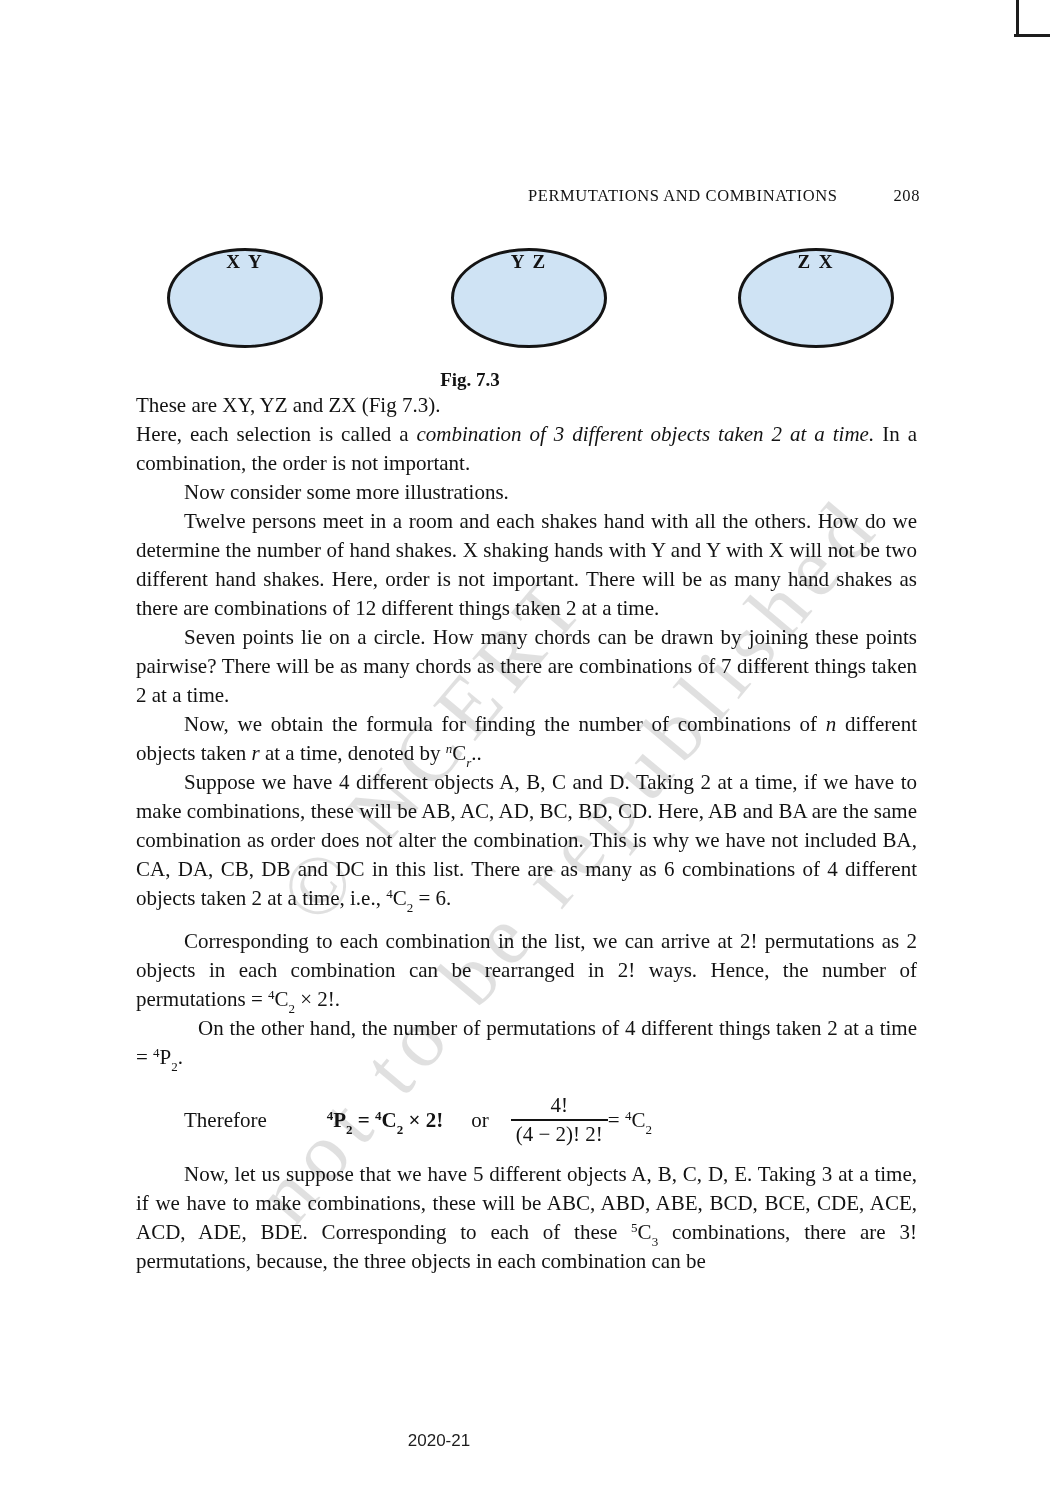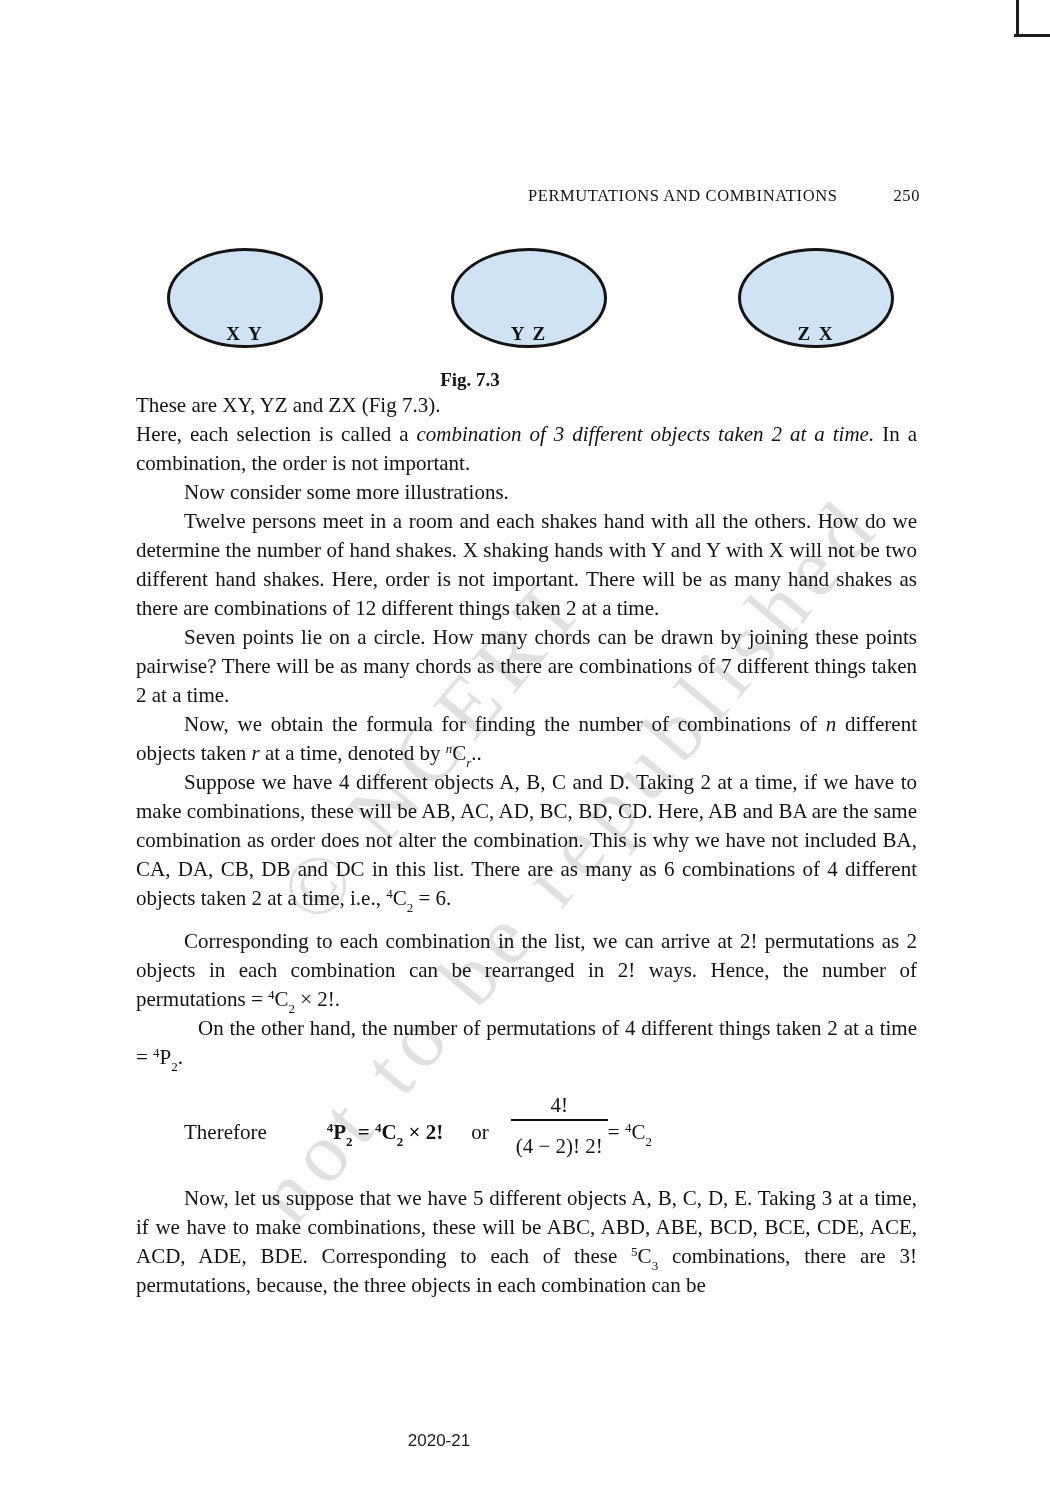--- a/index.html
+++ b/index.html
@@ -16,21 +16,21 @@
   .header{
     position:absolute;top:186px;right:130px;display:flex;gap:56px;
     font-size:16.5px;letter-spacing:0.6px;align-items:baseline;
   }
 
   
   .ellipse{
     position:absolute;top:248px;width:150px;height:94px;
     border:3px solid var(--ellipse-border,#111);border-radius:50%;
     background:var(--ellipse-fill,#cfe3f4);
-    display:flex;align-items:flex-end;justify-content:center;
+    display:flex;align-items:flex-start;justify-content:center;
     font-weight:bold;font-size:19px;letter-spacing:2px;
   }
   .e1{left:167px}.e2{left:451px}.e3{left:738px}
   .caption{
     position:absolute;top:369px;left:0;width:940px;text-align:center;
     font-weight:bold;font-size:19px;
   }
 
   
   .textcol{
@@ -53,21 +53,21 @@
     text-align:left;
   }
   .f-label{margin-left:48px;}
   .f-lhs{margin-left:60px;font-weight:bold;white-space:pre;}
   .f-or{margin-left:28px;}
   .frac{
     display:inline-flex;flex-direction:column;align-items:center;
     margin-left:22px;line-height:27px;font-size:21px;
   }
   .frac .num{padding:0 4px;}
-  .frac .den{border-top:2px solid #131313;padding:12px 5px;}
+  .frac .den{border-top:2px solid #131313;padding:0 5px;}
   .f-rhs{margin-left:0;white-space:pre;}
 
   
   .watermark{
     position:absolute;left:-130px;top:628px;width:1260px;z-index:0;
     transform:rotate(-50deg);text-align:center;pointer-events:none;
     font-size:84px;letter-spacing:10px;line-height:175px;
     color:rgba(0,0,0,0.12);font-family:"Liberation Serif","DejaVu Serif",serif;
     white-space:nowrap;
   }
@@ -83,21 +83,21 @@
 <div class="watermark">
   <div>© NCERT</div>
   <div>not to be republished</div>
 </div>
 
 <div class="crop-v"></div>
 <div class="crop-h"></div>
 
 <div class="header">
   <span>PERMUTATIONS AND COMBINATIONS</span>
-  <span>250</span>
+  <span>208</span>
 </div>
 
 <div class="ellipse e1">
   <span>X Y</span>
 </div>
 <div class="ellipse e2">
   <span>Y Z</span>
 </div>
 <div class="ellipse e3">
   <span>Z X</span>

